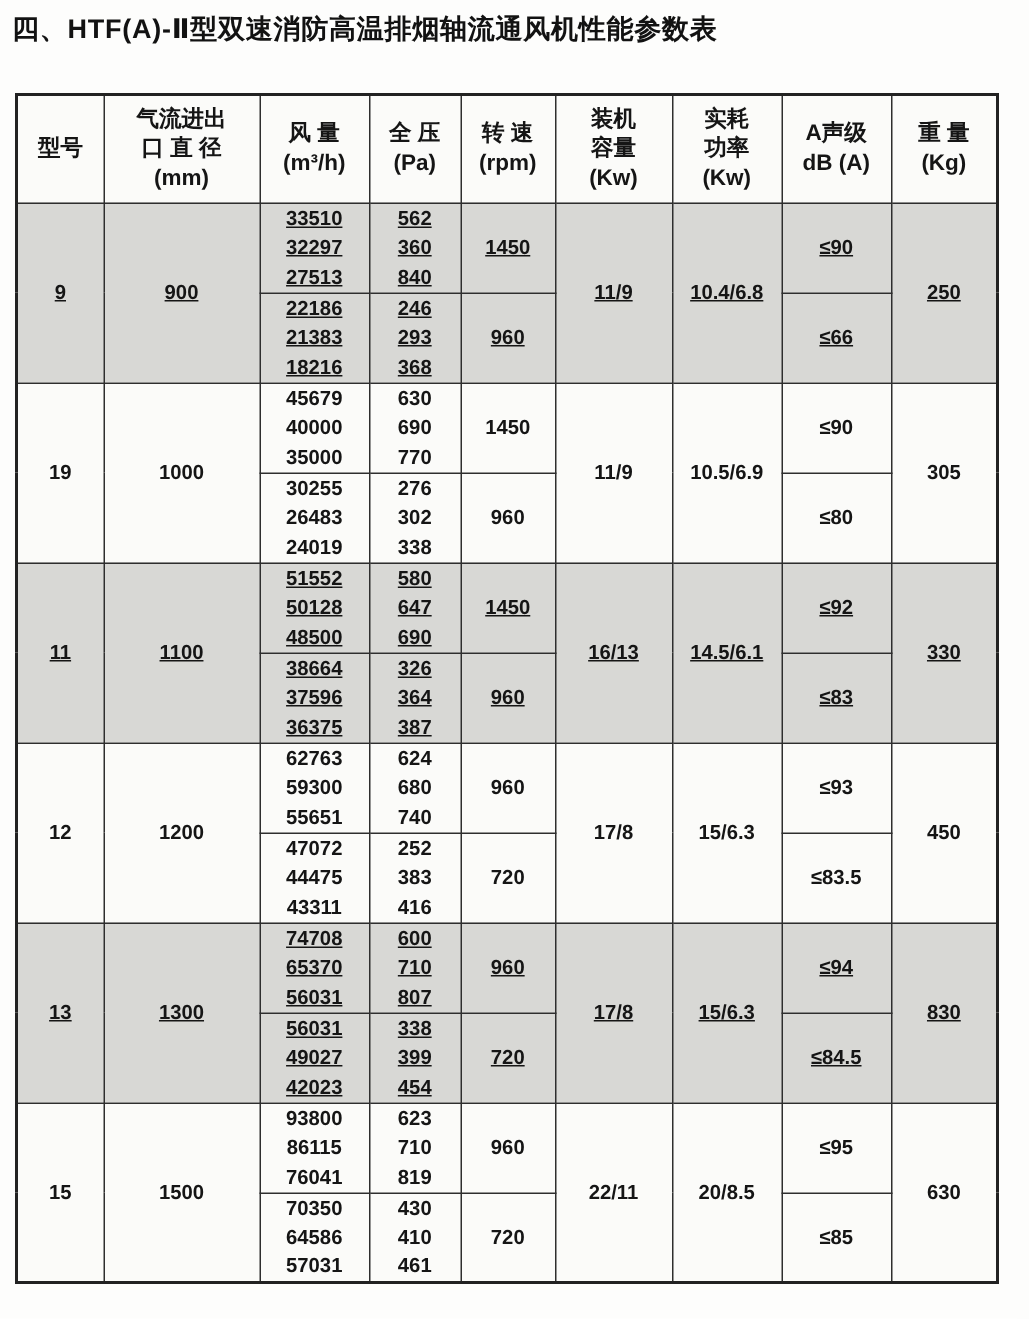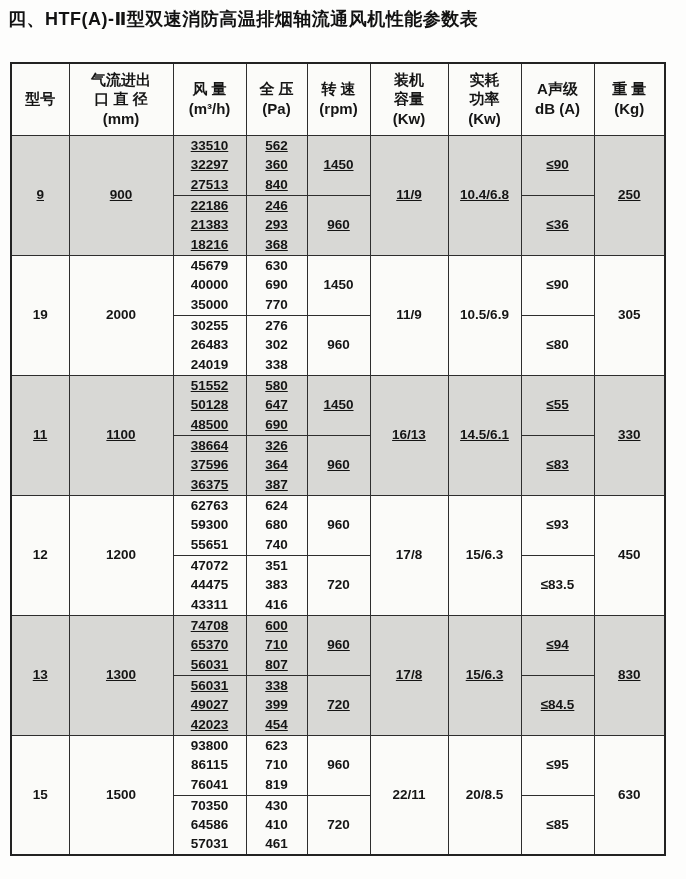--- a/index.html
+++ b/index.html
@@ -117,26 +117,26 @@
         <td rowspan="2">250</td>
       </tr>
       <tr class="shaded">
         <td>22186
 21383
 18216</td>
         <td>246
 293
 368</td>
         <td>960</td>
-        <td>≤36</td>
+        <td>≤66</td>
       </tr>
 
       <tr>
         <td rowspan="2">19</td>
-        <td rowspan="2">2000</td>
+        <td rowspan="2">1000</td>
         <td>45679
 40000
 35000</td>
         <td>630
 690
 770</td>
         <td>1450</td>
         <td rowspan="2">11/9</td>
         <td rowspan="2">10.5/6.9</td>
         <td>≤90</td>
@@ -158,21 +158,21 @@
         <td rowspan="2">1100</td>
         <td>51552
 50128
 48500</td>
         <td>580
 647
 690</td>
         <td>1450</td>
         <td rowspan="2">16/13</td>
         <td rowspan="2">14.5/6.1</td>
-        <td>≤55</td>
+        <td>≤92</td>
         <td rowspan="2">330</td>
       </tr>
       <tr class="shaded">
         <td>38664
 37596
 36375</td>
         <td>326
 364
 387</td>
         <td>960</td>
@@ -191,21 +191,21 @@
         <td>960</td>
         <td rowspan="2">17/8</td>
         <td rowspan="2">15/6.3</td>
         <td>≤93</td>
         <td rowspan="2">450</td>
       </tr>
       <tr>
         <td>47072
 44475
 43311</td>
-        <td>351
+        <td>252
 383
 416</td>
         <td>720</td>
         <td>≤83.5</td>
       </tr>
 
       <tr class="shaded">
         <td rowspan="2">13</td>
         <td rowspan="2">1300</td>
         <td>74708

